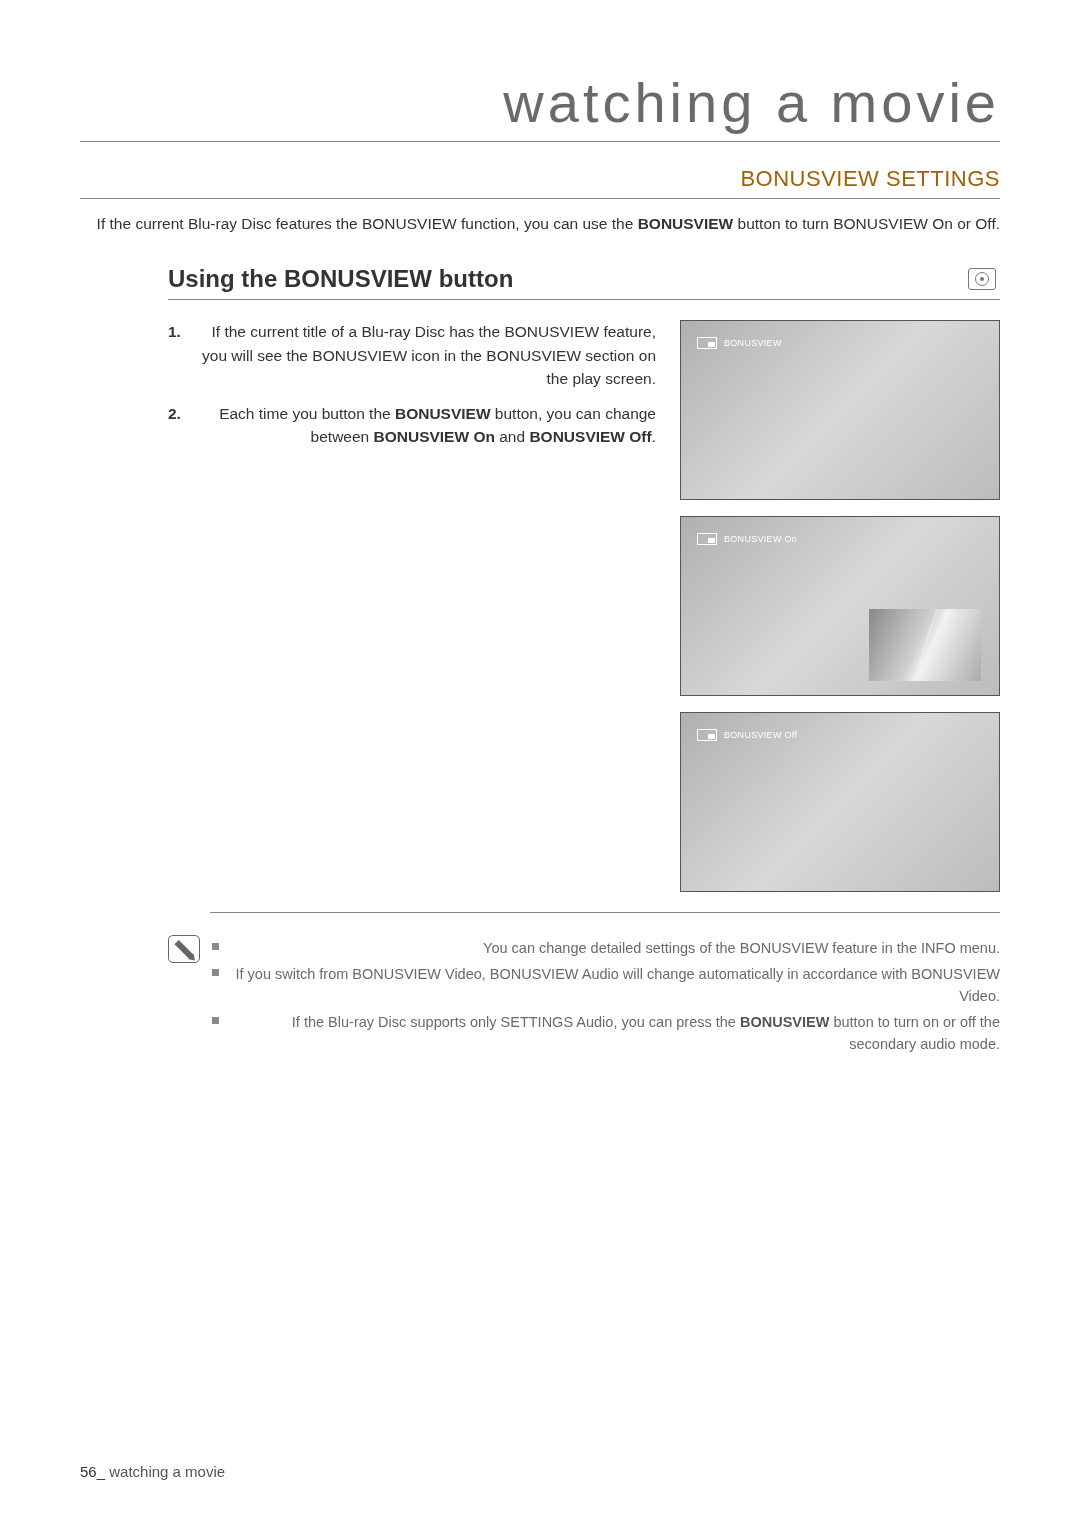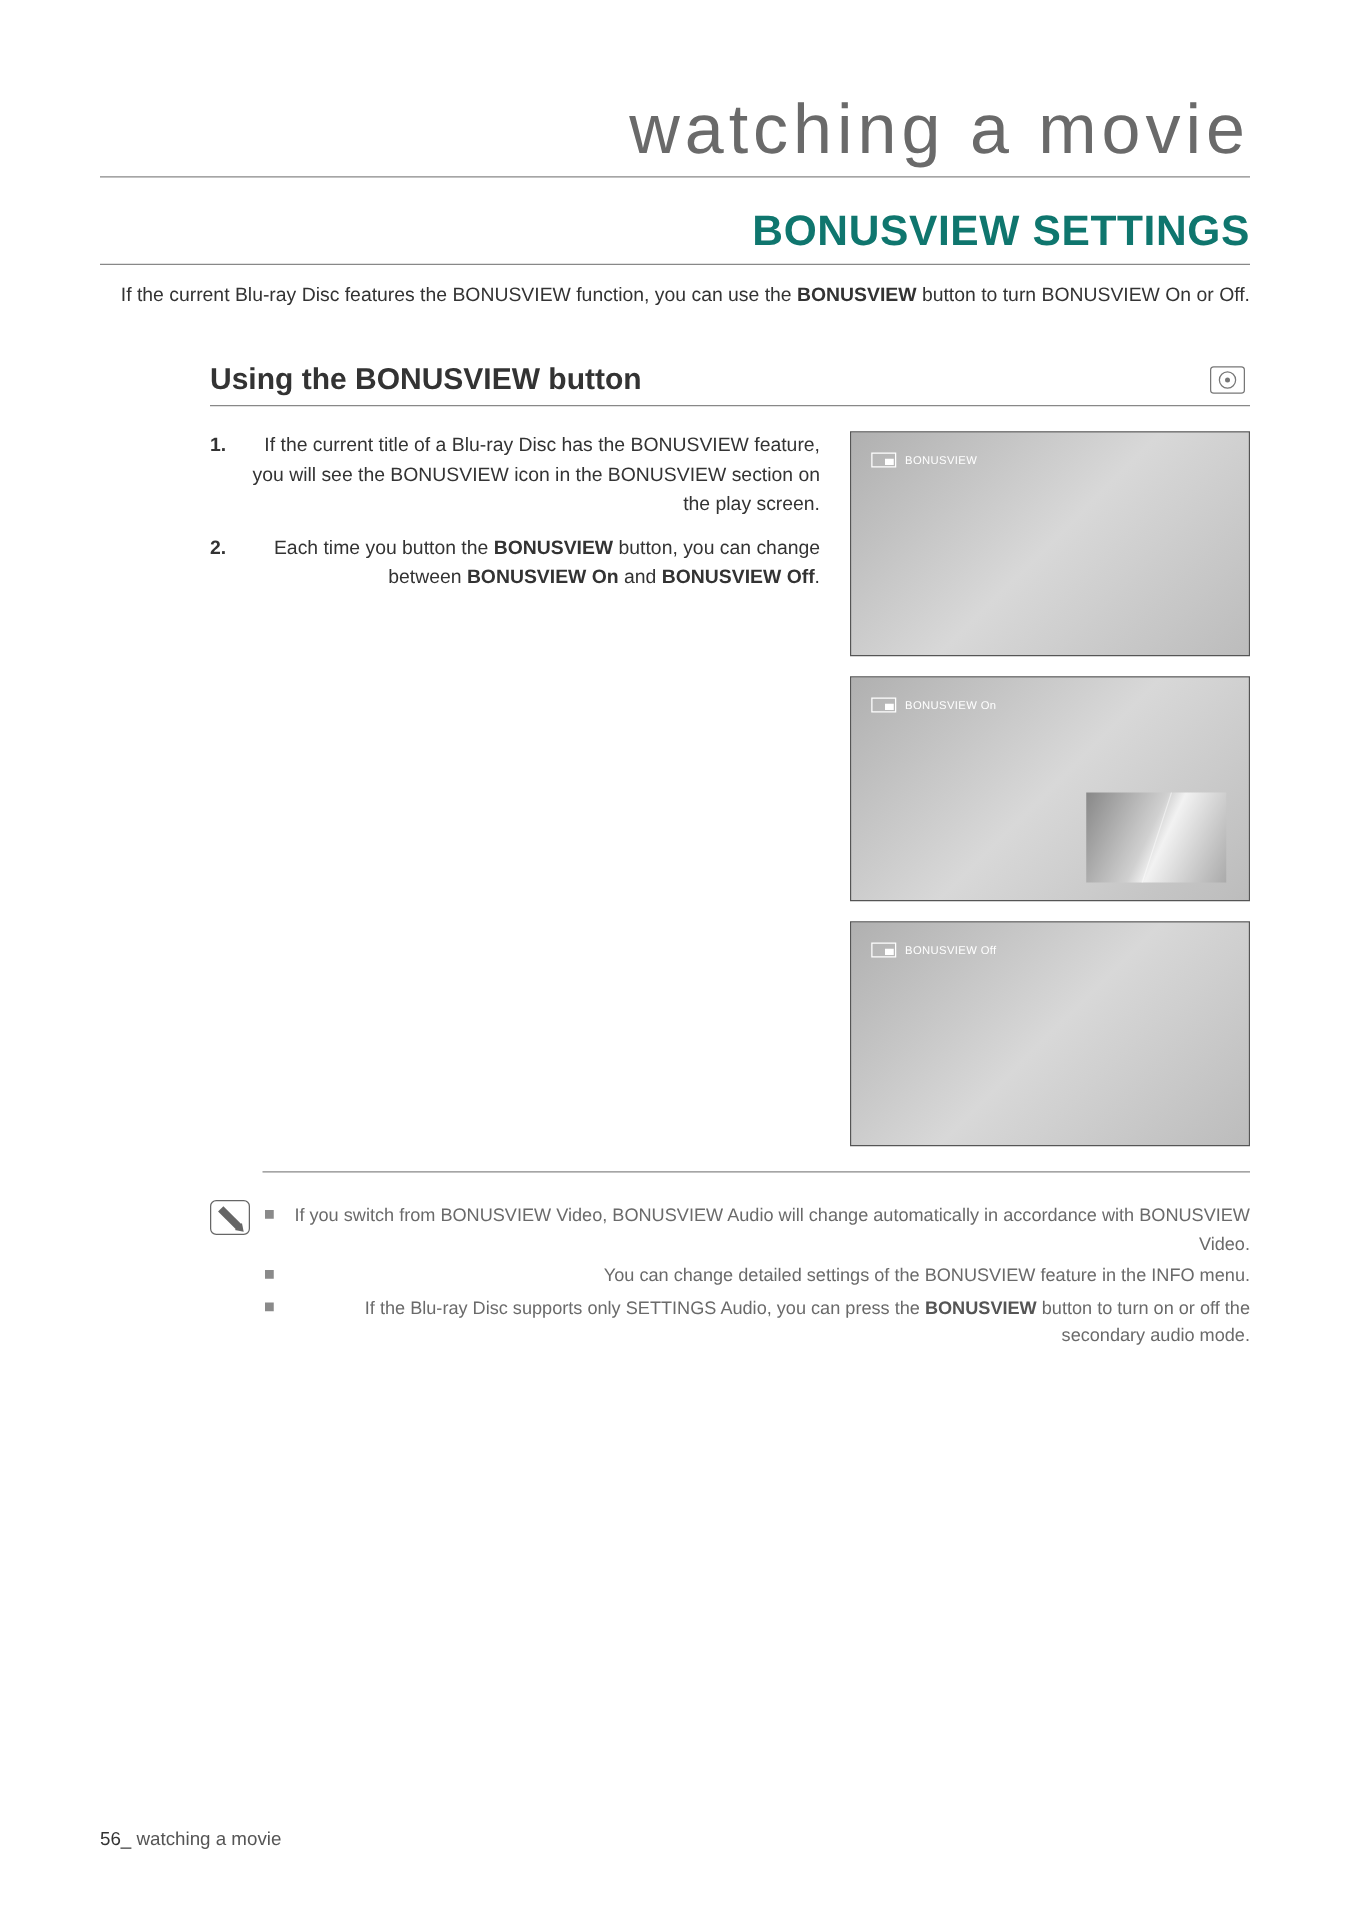--- a/index.html
+++ b/index.html
@@ -24,33 +24,33 @@
     .main-title {
       font-size: 56px;
       font-weight: 300;
       letter-spacing: 4px;
       color: #6a6a6a;
       border-bottom: 1px solid #888;
       padding-bottom: 6px;
       margin-bottom: 24px;
     }
     .section-heading {
-      font-size: 34px;
-      font-weight: bold;
+      font-size: 22px;
+      font-weight: normal;
       letter-spacing: 0.5px;
-      color: #0f766e;
+      color: #a16207;
       border-bottom: 1px solid #888;
       padding-bottom: 6px;
       margin-bottom: 14px;
     }
     .intro-para {
       font-size: 15.5px;
       line-height: 1.45;
       color: #333;
-      margin-bottom: 42px;
+      margin-bottom: 30px;
     }
     .intro-para .bold {
       font-weight: bold;
     }
     .indented-block {
       margin-left: 88px;
     }
     .sub-heading-row {
       display: flex;
       align-items: center;
@@ -311,25 +311,25 @@
 
     <div class="separator-line" style="margin-left:42px; margin-top:4px;"></div>
 
     <div class="note-block">
       <div class="note-icon">
         <div class="pencil"></div>
       </div>
       <div class="note-list">
         <div class="note-line">
           <span class="sq"></span>
-          <span class="txt">If you switch from BONUSVIEW Video, BONUSVIEW Audio will change automatically in accordance with BONUSVIEW Video.</span>
+          <span class="txt">You can change detailed settings of the BONUSVIEW feature in the INFO menu.</span>
         </div>
         <div class="note-line">
           <span class="sq"></span>
-          <span class="txt">You can change detailed settings of the BONUSVIEW feature in the INFO menu.</span>
+          <span class="txt">If you switch from BONUSVIEW Video, BONUSVIEW Audio will change automatically in accordance with BONUSVIEW Video.</span>
         </div>
         <div class="note-line">
           <span class="sq"></span>
           <span class="txt">
             <span>If the Blu-ray Disc supports only SETTINGS Audio, you can press the </span><span class="bold">BONUSVIEW</span><span> button to turn on or off the secondary audio mode.</span>
           </span>
         </div>
       </div>
     </div>
   </div>

